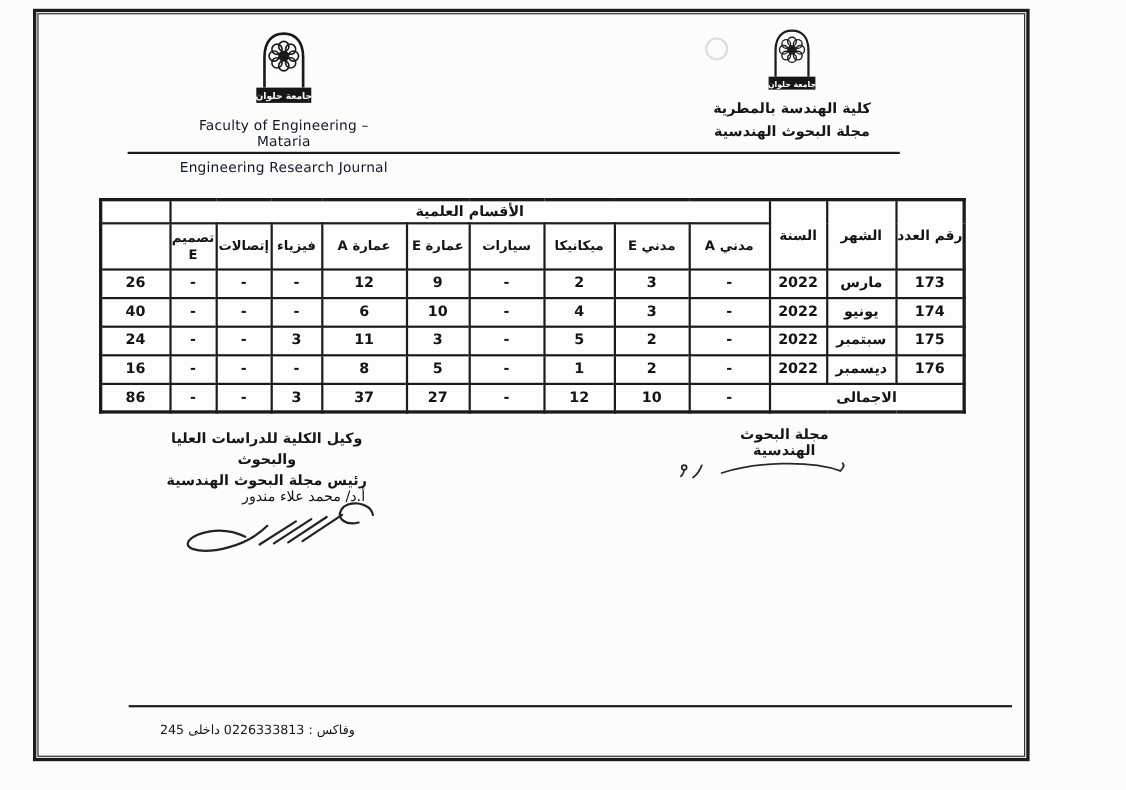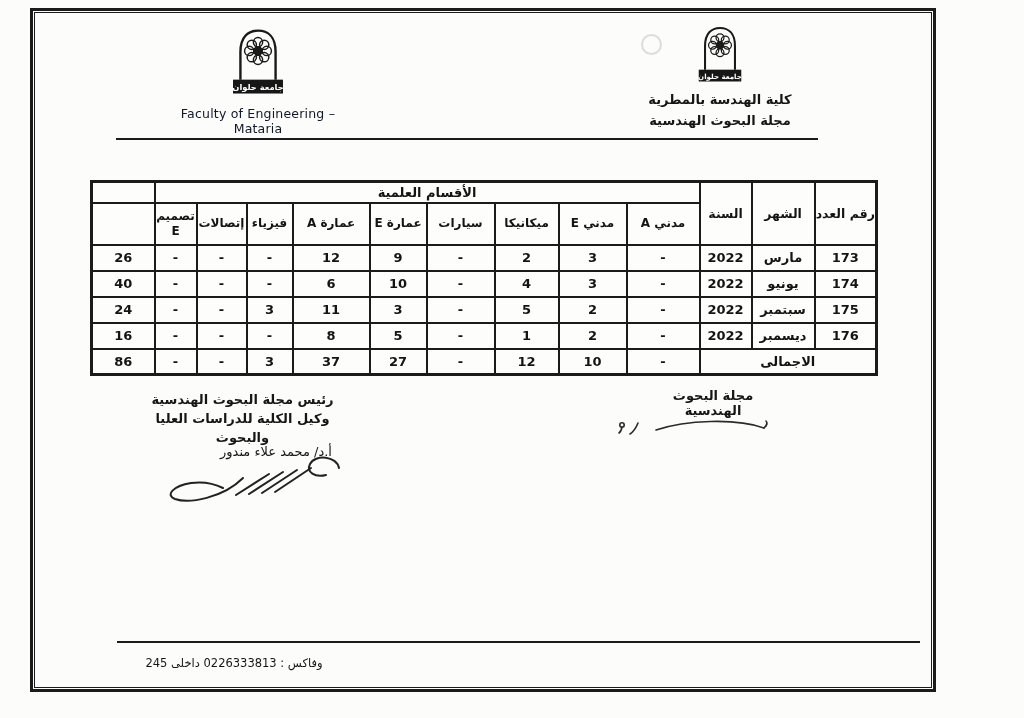--- a/index.html
+++ b/index.html
@@ -89,20 +89,21 @@
   </div>
 
   <div class="punch"></div>
 
   <div class="hdr-left">
     <svg class="emblem" width="56" height="74" viewBox="0 0 60 80">
       <use href="#emblem-sym"></use>
       <text x="30" y="69.5" fill="#ffffff" font-size="9" font-weight="bold" text-anchor="middle" font-family="DejaVu Sans, sans-serif">جامعة حلوان</text>
     </svg>
     <div class="hdr-en">Faculty of Engineering – Mataria</div>
+    <div class="hdr-en">Engineering Research Journal</div>
   </div>
 
   <div class="hdr-right">
     <svg class="emblem" width="48" height="63" viewBox="0 0 60 80">
       <use href="#emblem-sym"></use>
       <text x="30" y="69.5" fill="#ffffff" font-size="9" font-weight="bold" text-anchor="middle" font-family="DejaVu Sans, sans-serif">جامعة حلوان</text>
     </svg>
     <div class="hdr-ar">كلية الهندسة بالمطرية</div>
     <div class="hdr-ar">مجلة البحوث الهندسية</div>
   </div>
@@ -228,22 +229,22 @@
     <g fill="none" stroke="#2a2a2a" stroke-width="1.6" stroke-linecap="round">
       <path d="M148,12 C120,2 70,4 40,14"></path>
       <path d="M148,12 C151,9 152,7 150,5"></path>
       <path d="M22,7 C20,12 17,16 14,18"></path>
       <circle cx="6" cy="9" r="2.2"></circle>
       <path d="M6,11 C5.5,14 4.5,16 3,17"></path>
     </g>
   </svg>
 
   <div class="sig-left-block">
+    <div>وكيل الكلية للدراسات العليا والبحوث</div>
     <div>رئيس مجلة البحوث الهندسية</div>
-    <div>وكيل الكلية للدراسات العليا والبحوث</div>
   </div>
   <div class="sig-left-name">أ.د/ محمد علاء مندور</div>
   <svg class="sig-left-scrawl" width="185" height="50" viewBox="0 0 185 50">
     <g fill="none" stroke="#222" stroke-width="2" stroke-linecap="round">
       <path d="M176,16 C174,4 152,2 147,12 C143,20 152,26 163,23"></path>
       <path d="M148,16 L112,40"></path>
       <path d="M134,18 L99,41"></path>
       <path d="M120,20 L86,42"></path>
       <path d="M106,22 L73,43"></path>
       <path d="M80,26 C60,46 26,52 12,47 C2,43 10,34 28,31 C42,29 52,32 60,36"></path>

